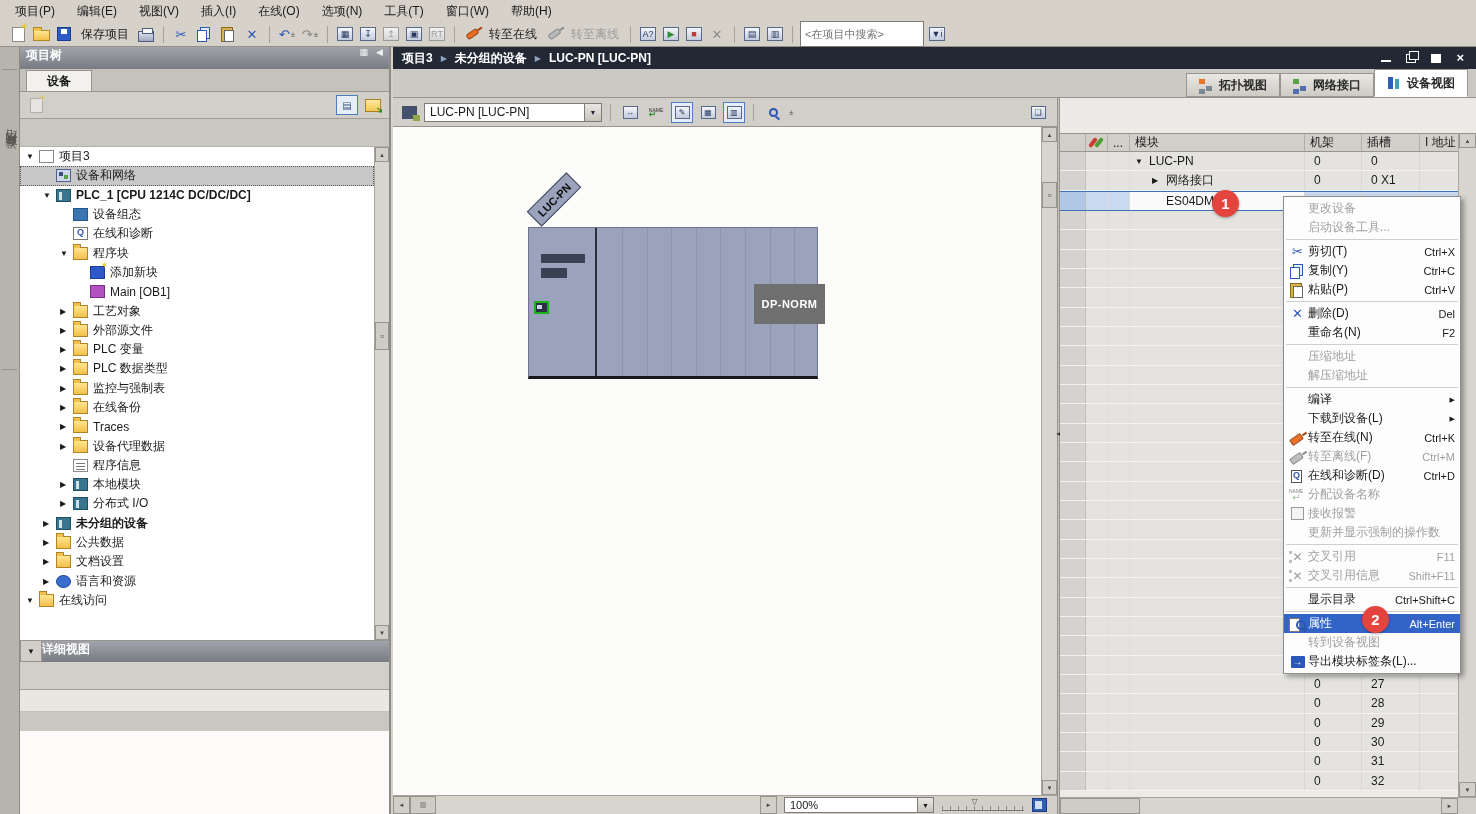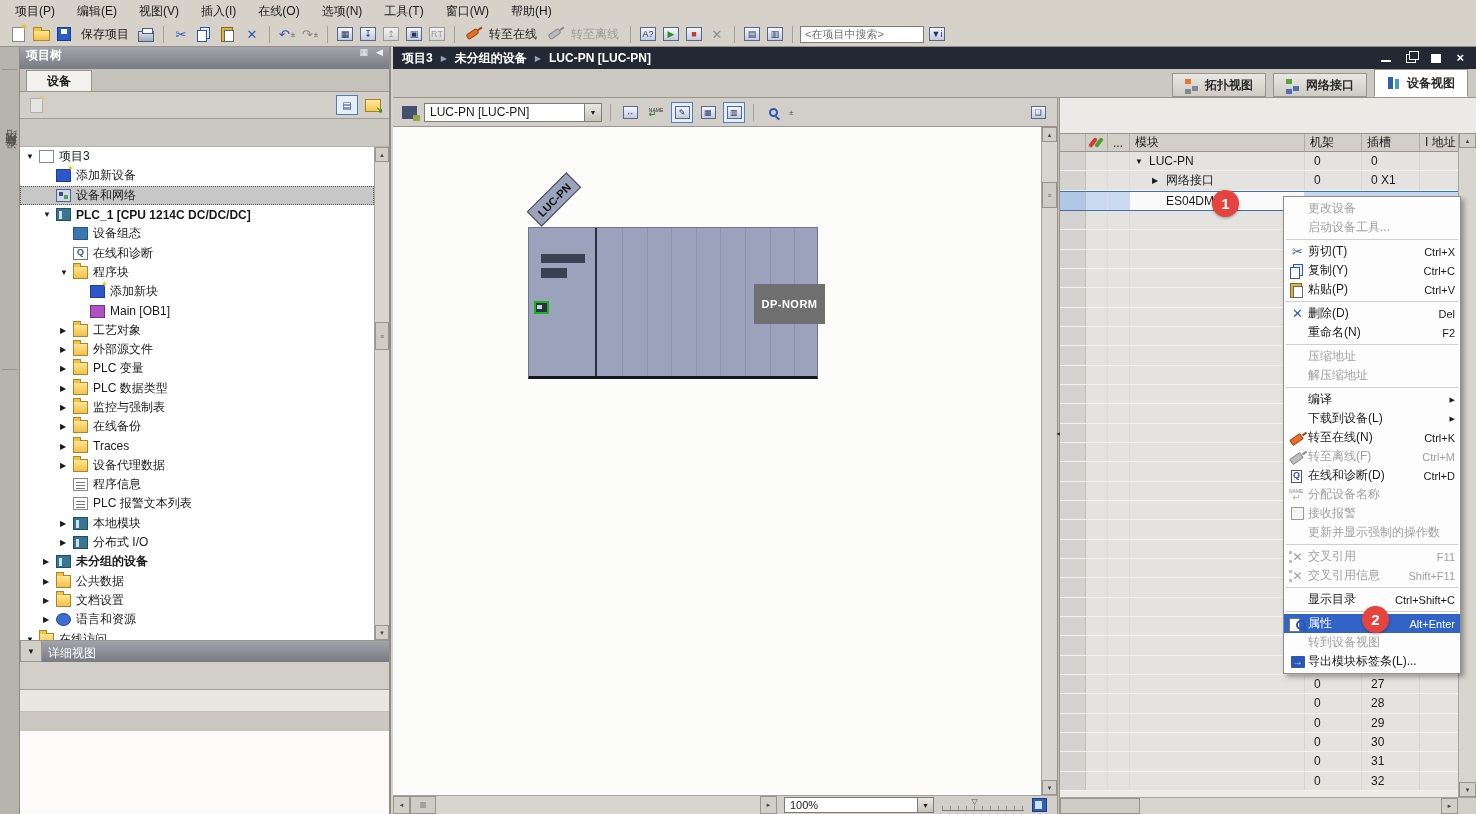--- a/index.html
+++ b/index.html
@@ -26,21 +26,21 @@
   .i-save::before{content:"";position:absolute;left:3px;top:1px;right:3px;height:5px;background:#fff}
   .i-print{width:16px;height:11px;background:linear-gradient(#dfe5f2,#9fa8c0);border:1px solid #4e5d80;position:relative;margin-top:4px}
   .i-print::before{content:"";position:absolute;left:3px;top:-4px;width:9px;height:4px;background:#f4f6fa;border:1px solid #4e5d80}
   .glyph-b{color:#2a55b8;font-size:13px}
   .glyph-g{color:#8a8a8a;font-size:13px}
   .pm{font-size:8px;color:#555;margin-left:1px}
   .i-plug{width:13px;height:6px;background:#e86f24;border:1px solid #9c4712;border-radius:2px;transform:rotate(-35deg);position:relative}
   .i-plug::after{content:"";position:absolute;right:-6px;top:1px;width:5px;height:2px;background:#9c4712}
   .i-plug.off{background:#b9b9b9;border-color:#8b8b8b}
   .i-plug.off::after{background:#8b8b8b}
-  .searchbox{width:124px;height:17px;border:1px solid #7f7c75;background:#fff;font-size:11px;color:#6e6e6e;padding:0 4px;font-family:inherit}
+  .searchbox{width:124px;height:26px;border:1px solid #7f7c75;background:#fff;font-size:11px;color:#6e6e6e;padding:0 4px;font-family:inherit}
 
   
   .left-rail{position:absolute;left:0;top:47px;bottom:0;width:20px;background:#b7b4ad;border-right:1px solid #8e8b84}
   .left-rail::before{content:"";position:absolute;top:22px;left:2px;right:2px;height:1px;background:#97948d}
   .left-rail::after{content:"";position:absolute;top:322px;left:2px;right:2px;height:1px;background:#97948d}
   .rail-label{position:absolute;top:102px;left:3px;writing-mode:vertical-rl;transform:rotate(180deg);color:#57544e;font-size:12px;letter-spacing:2px;white-space:nowrap}
 
   
   .left-panel{position:absolute;left:20px;top:47px;bottom:0;width:371px;background:#cac7c0;border-right:2px solid #8e8b84}
   .p-hdr{position:absolute;left:0;right:0;top:0;height:22px;background:linear-gradient(#a2a4ac,#797b83);color:#fff;font-weight:bold;display:flex;align-items:flex-start;padding:0 6px}
@@ -78,41 +78,41 @@
   .ti-ob-block{background:#b052c0;border-color:#7a2f88}
   .ti-program-info,.ti-alarm-text-lists{background:#fff;border-color:#8a8a8a}
   .ti-program-info::after,.ti-alarm-text-lists::after{content:"";position:absolute;left:2px;top:3px;right:2px;height:1px;background:#777;box-shadow:0 3px 0 #777,0 6px 0 #777}
   .ti-languages{background:#3a6fd0;border-radius:50%;border-color:#23479a}
   .tree-scroll{position:absolute;right:0;top:0;width:15px;bottom:0;background:#d8d5ce;border-left:1px solid #a8a49d}
   .sbtn{width:100%;height:15px;background:#d2cfc8;border:1px solid #97948d;display:flex;align-items:center;justify-content:center;font-size:6px;color:#444}
   .sgrip{width:100%;height:28px;background:#cfccc5;border:1px solid #97948d;margin-top:160px;display:flex;align-items:center;justify-content:center;font-size:7px;color:#666;letter-spacing:0}
   .tree-scroll .bottom{position:absolute;bottom:0;left:0}
   .dv-hdr{position:absolute;left:0;right:0;top:593px;height:22px;display:flex}
   .dv-chev{width:22px;background:#d2cfc8;border:1px solid #98958e;display:flex;align-items:center;justify-content:center;font-size:8px}
-  .dv-bar{flex:1;background:linear-gradient(#a2a4ac,#797b83);color:#fff;font-weight:normal;display:flex;align-items:flex-end;padding:0 6px;border-top:1px solid #98958e}
+  .dv-bar{flex:1;background:linear-gradient(#a2a4ac,#797b83);color:#fff;font-weight:bold;display:flex;align-items:flex-start;padding:0 0;border-top:1px solid #98958e}
   .dv-strip{position:absolute;left:0;right:0;top:615px;height:28px;background:#d2cfc8;border-bottom:1px solid #a19e97}
   .dv-light{position:absolute;left:0;right:0;top:643px;height:22px;background:#e9e7e2;border-bottom:1px solid #c4c1ba}
   .name-hdr{position:absolute;left:0;right:0;top:665px;height:19px;background:#d2cfc8;border-bottom:1px solid #98958e;display:flex;align-items:center;padding:0 8px}
   .name-hdr::after{content:"";position:absolute;right:120px;top:2px;bottom:2px;width:1px;background:#b2afa8}
   .dv-body{position:absolute;left:0;right:0;top:684px;bottom:0;background:#fcfbfa}
 
   
   .crumbbar{position:absolute;left:393px;right:0;top:47px;height:22px;background:#222935;color:#fff;display:flex;align-items:center;padding-left:9px;font-weight:bold}
   .crumb-sep{color:#8fa3bd;font-size:8px;margin:0 8px}
   .winctl{margin-left:auto;display:flex;align-items:center;gap:13px;padding-right:12px}
   .wc{width:12px;height:10px;position:relative}
   .wc-min::after{content:"";position:absolute;left:0;bottom:1px;width:10px;height:2px;background:#fff}
   .wc-restore::before{content:"";position:absolute;left:0;bottom:0;width:8px;height:7px;border:1px solid #fff}
   .wc-restore::after{content:"";position:absolute;left:3px;bottom:3px;width:8px;height:7px;border:1px solid #fff;background:#222935}
   .wc-max::after{content:"";position:absolute;left:0;bottom:0;width:10px;height:9px;background:#fff}
   .wc-close{font-size:13px;line-height:10px;font-weight:bold;width:auto}
 
   
   .tabsrow{position:absolute;left:393px;right:0;top:69px;height:29px;background:#ccc9c2;border-bottom:1px solid #98958e;display:flex;justify-content:flex-end;align-items:flex-end;padding-right:8px}
-  .vtab{height:24px;display:flex;align-items:center;gap:6px;padding:0 12px;margin-left:7px;background:linear-gradient(#e9e7e3,#cecbc4);border:1px solid #98958e;font-weight:bold;color:#2a2a2a;white-space:nowrap}
+  .vtab{height:24px;display:flex;align-items:center;gap:6px;padding:0 12px;margin-left:0;background:linear-gradient(#e9e7e3,#cecbc4);border:1px solid #98958e;font-weight:bold;color:#2a2a2a;white-space:nowrap}
   .vtab.active{background:#fff;height:28px;border-bottom:1px solid #fff}
   .vti{width:14px;height:12px;position:relative}
   .vti-topology::before{content:"";position:absolute;left:0;top:0;width:6px;height:5px;background:#e8762a}
   .vti-topology::after{content:"";position:absolute;right:1px;bottom:0;width:6px;height:5px;background:#7f8696;box-shadow:-7px 3px 0 #7f8696}
   .vti-network::before{content:"";position:absolute;left:0;top:0;width:6px;height:5px;background:#58a245}
   .vti-network::after{content:"";position:absolute;right:1px;bottom:0;width:6px;height:5px;background:#4f6fae;box-shadow:-7px 3px 0 #4f6fae}
   .vti-device::before{content:"";position:absolute;left:1px;top:0;width:5px;height:12px;background:#2f5fb0}
   .vti-device::after{content:"";position:absolute;right:2px;top:2px;width:4px;height:10px;background:#3fa0b4}
 
   
@@ -346,25 +346,20 @@
   </div>
   <div class="tree-gap"></div>
   <div class="treewrap">
     <div class="tree-rows">
 
     <div class="tree-row" style="--lvl: 0;">
         <span class="tw">▼</span>
         <span class="ti ti-project"></span>
         <span class="tl">项目3</span>
       </div>
-        <div class="tree-row" style="--lvl: 1;">
-        <span class="tw"></span>
-        <span class="ti ti-add-device"></span>
-        <span class="tl">添加新设备</span>
-      </div>
         <div class="tree-row selected" style="--lvl: 1;">
         <span class="tw"></span>
         <span class="ti ti-devices-networks"></span>
         <span class="tl">设备和网络</span>
       </div>
         <div class="tree-row bold" style="--lvl: 1;">
         <span class="tw">▼</span>
         <span class="ti ti-plc"></span>
         <span class="tl">PLC_1 [CPU 1214C DC/DC/DC]</span>
       </div>
@@ -430,25 +425,20 @@
       </div>
         <div class="tree-row" style="--lvl: 2;">
         <span class="tw">▶</span>
         <span class="ti ti-device-proxy"></span>
         <span class="tl">设备代理数据</span>
       </div>
         <div class="tree-row" style="--lvl: 2;">
         <span class="tw"></span>
         <span class="ti ti-program-info"></span>
         <span class="tl">程序信息</span>
-      </div>
-        <div class="tree-row" style="--lvl: 2;">
-        <span class="tw"></span>
-        <span class="ti ti-alarm-text-lists"></span>
-        <span class="tl">PLC 报警文本列表</span>
       </div>
         <div class="tree-row" style="--lvl: 2;">
         <span class="tw">▶</span>
         <span class="ti ti-local-modules"></span>
         <span class="tl">本地模块</span>
       </div>
         <div class="tree-row" style="--lvl: 2;">
         <span class="tw">▶</span>
         <span class="ti ti-distributed-io"></span>
         <span class="tl">分布式 I/O</span>

